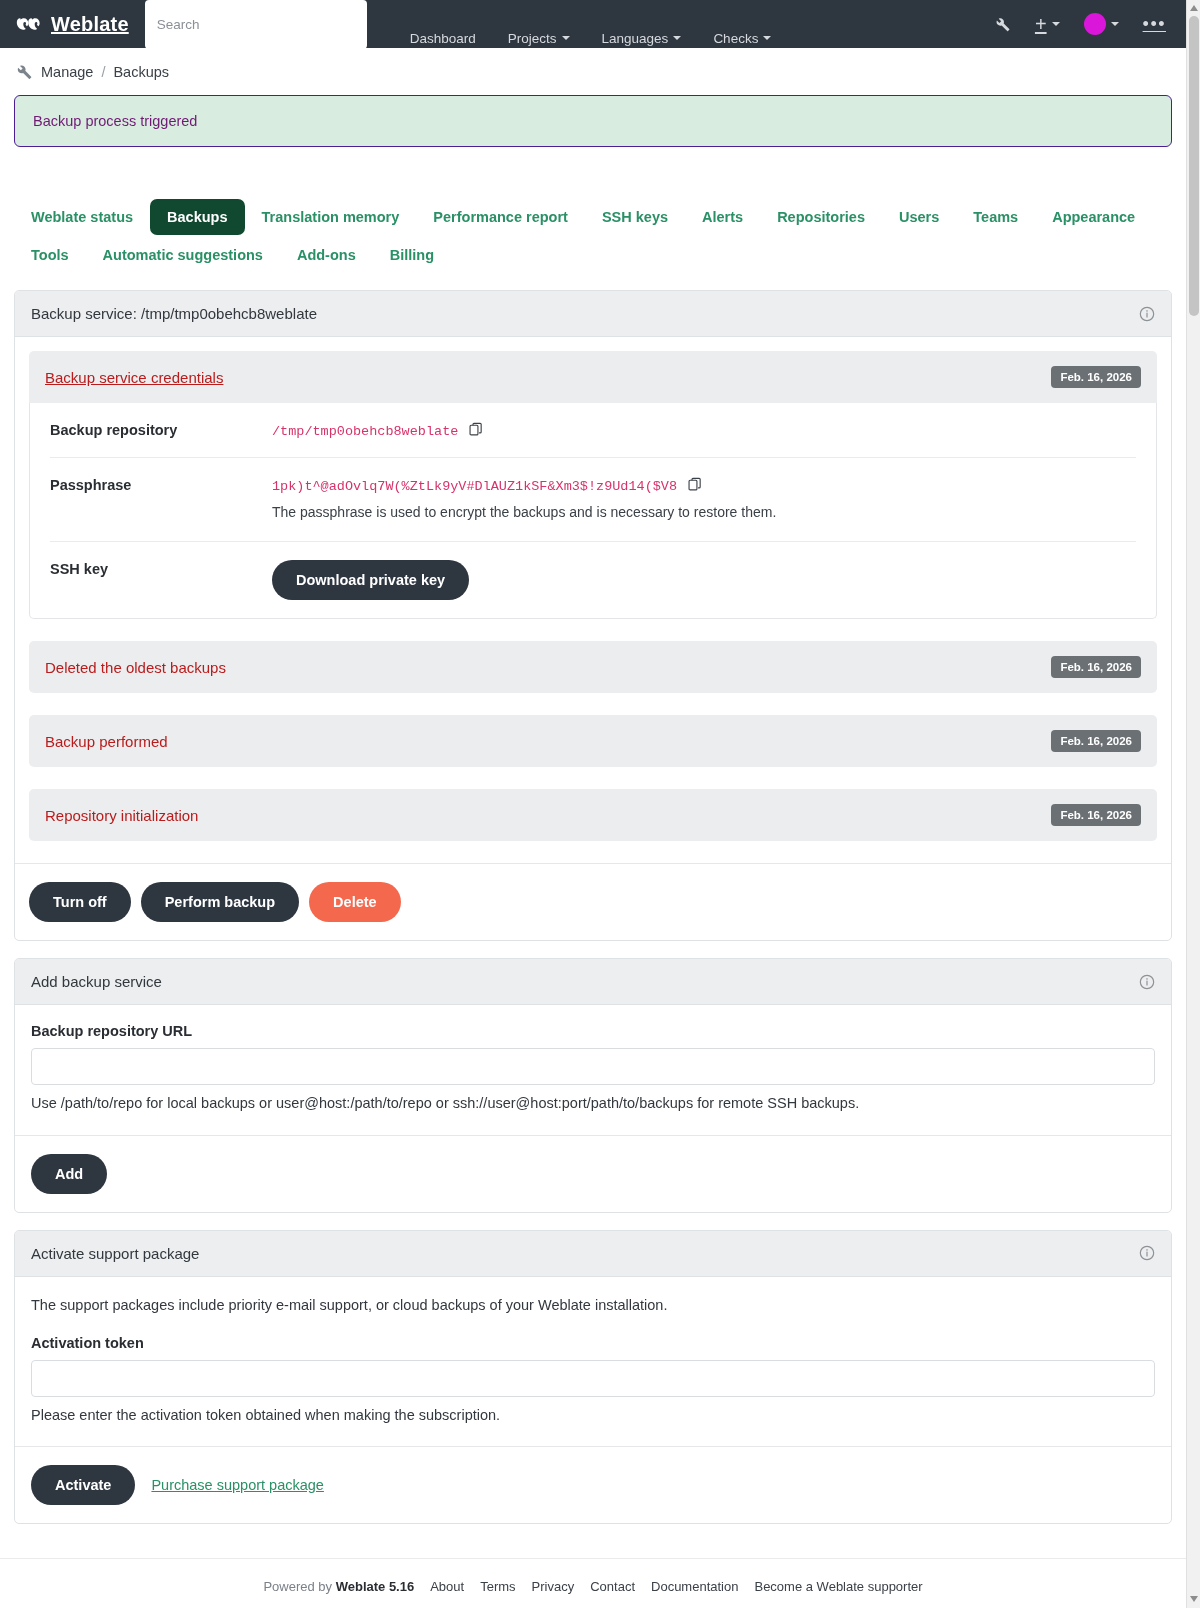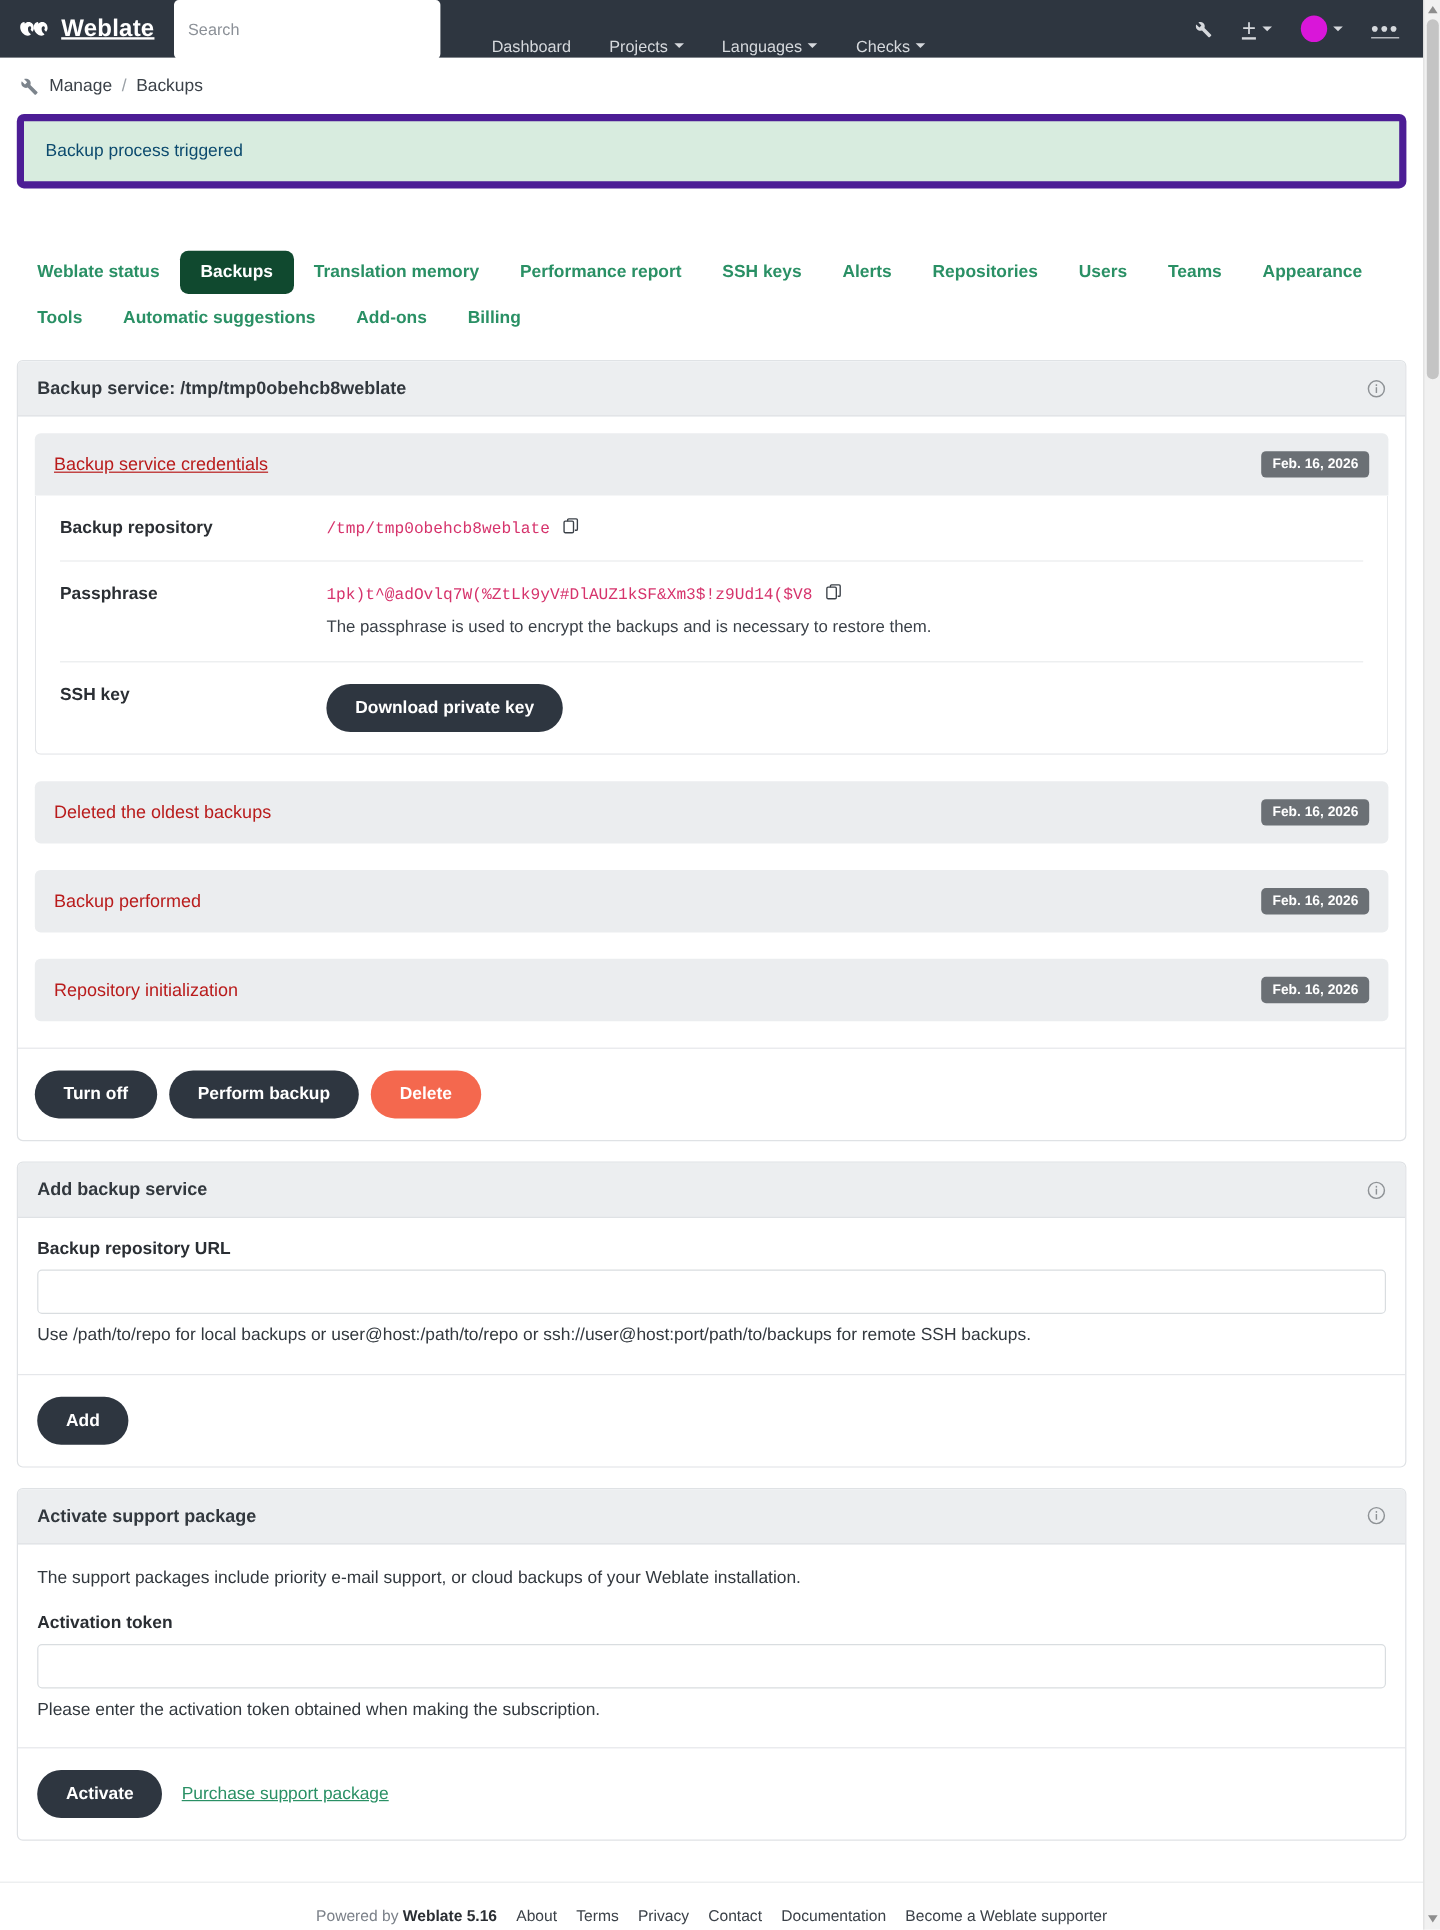--- a/index.html
+++ b/index.html
@@ -126,25 +126,25 @@
     padding: 14px 0 12px 14px;
     font-size: 14.5px;
     color: #3b4148;
   }
   .wrench-ico { width: 19px; height: 19px; display: block; }
   .bc-sep { color: #9aa0a6; }
 
   .alert {
     margin: 2px 14px 0 14px;
     background: #d8ecdf;
-    border: 6px solid #4c1d95;
+    border: 1px solid #4c1d95;
     border-radius: 6px;
     padding: 17px 18px;
     font-size: 14.5px;
-    color: #0c4a6e;
+    color: #701a75;
   }
 
   .tabs {
     padding: 20px 14px 0 14px;
     display: flex;
     flex-wrap: wrap;
     align-items: center;
     row-gap: 2px;
     margin-top: 32px;
   }
@@ -167,21 +167,20 @@
     overflow: hidden;
   }
   .panel-head {
     background: #eceef0;
     border-bottom: 1px solid #dfe2e5;
     padding: 14px 16px;
     display: flex;
     align-items: center;
     font-size: 15px;
     color: #32383e;
-    font-weight: bold;
   }
   .panel-head .info-ico { margin-left: auto; }
   .info-ico {
     width: 16px; height: 16px;
     display: block;
     opacity: .65;
   }
 
   .panel-body { padding: 14px 14px 0 14px; }
 

